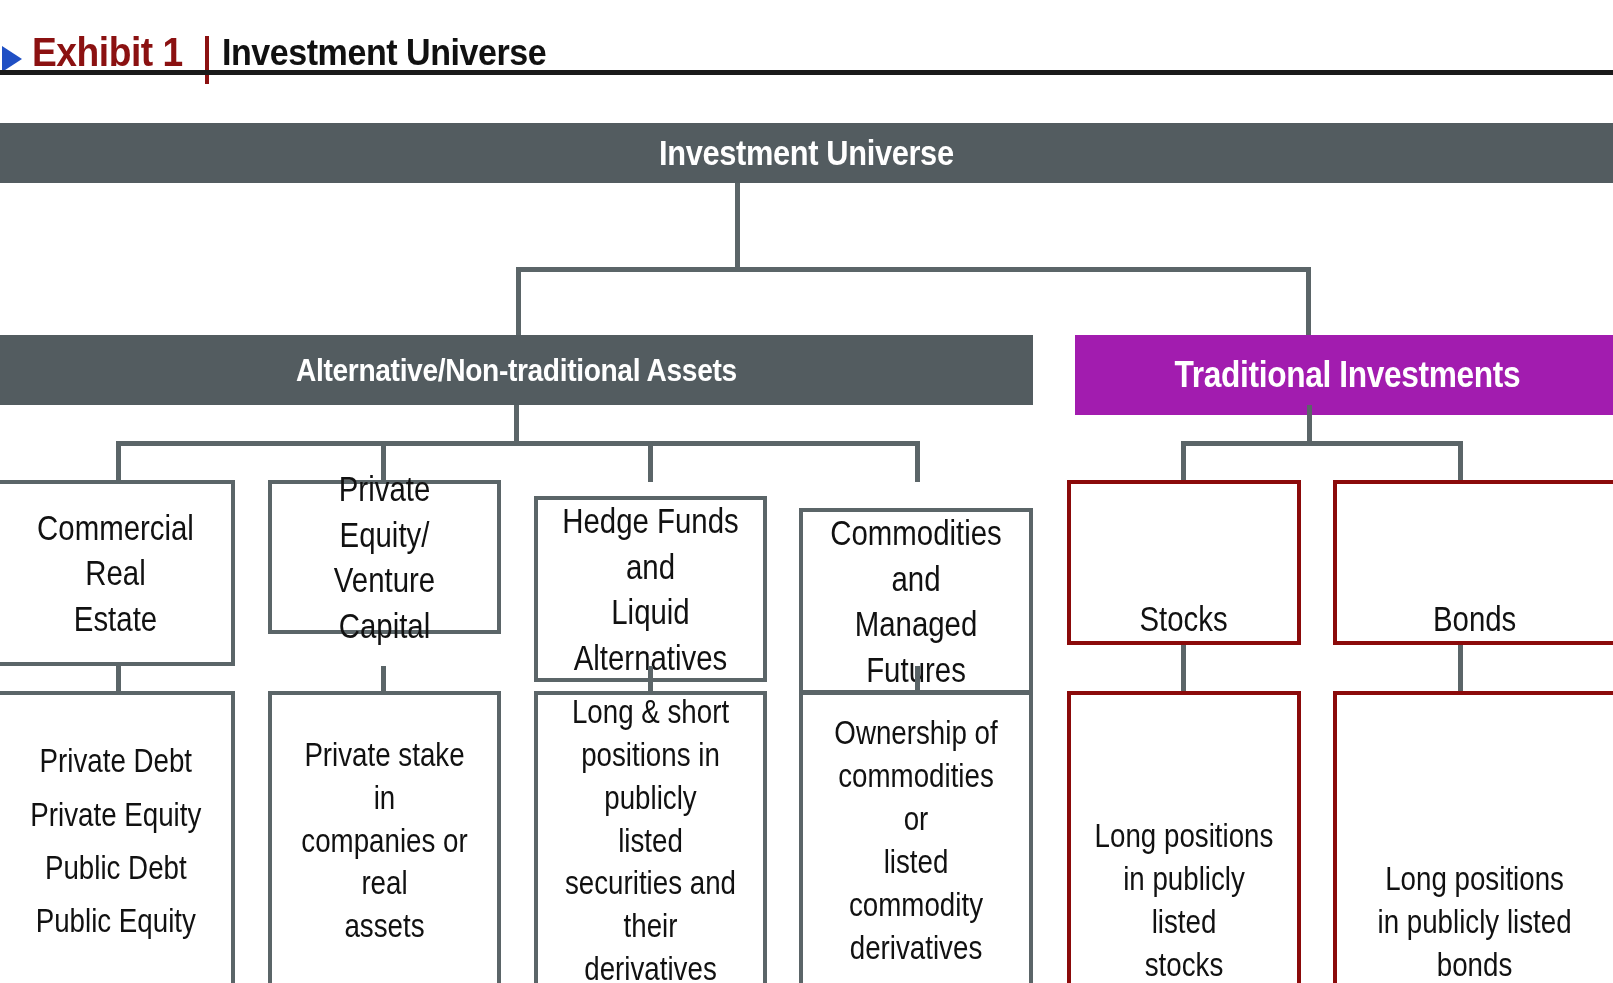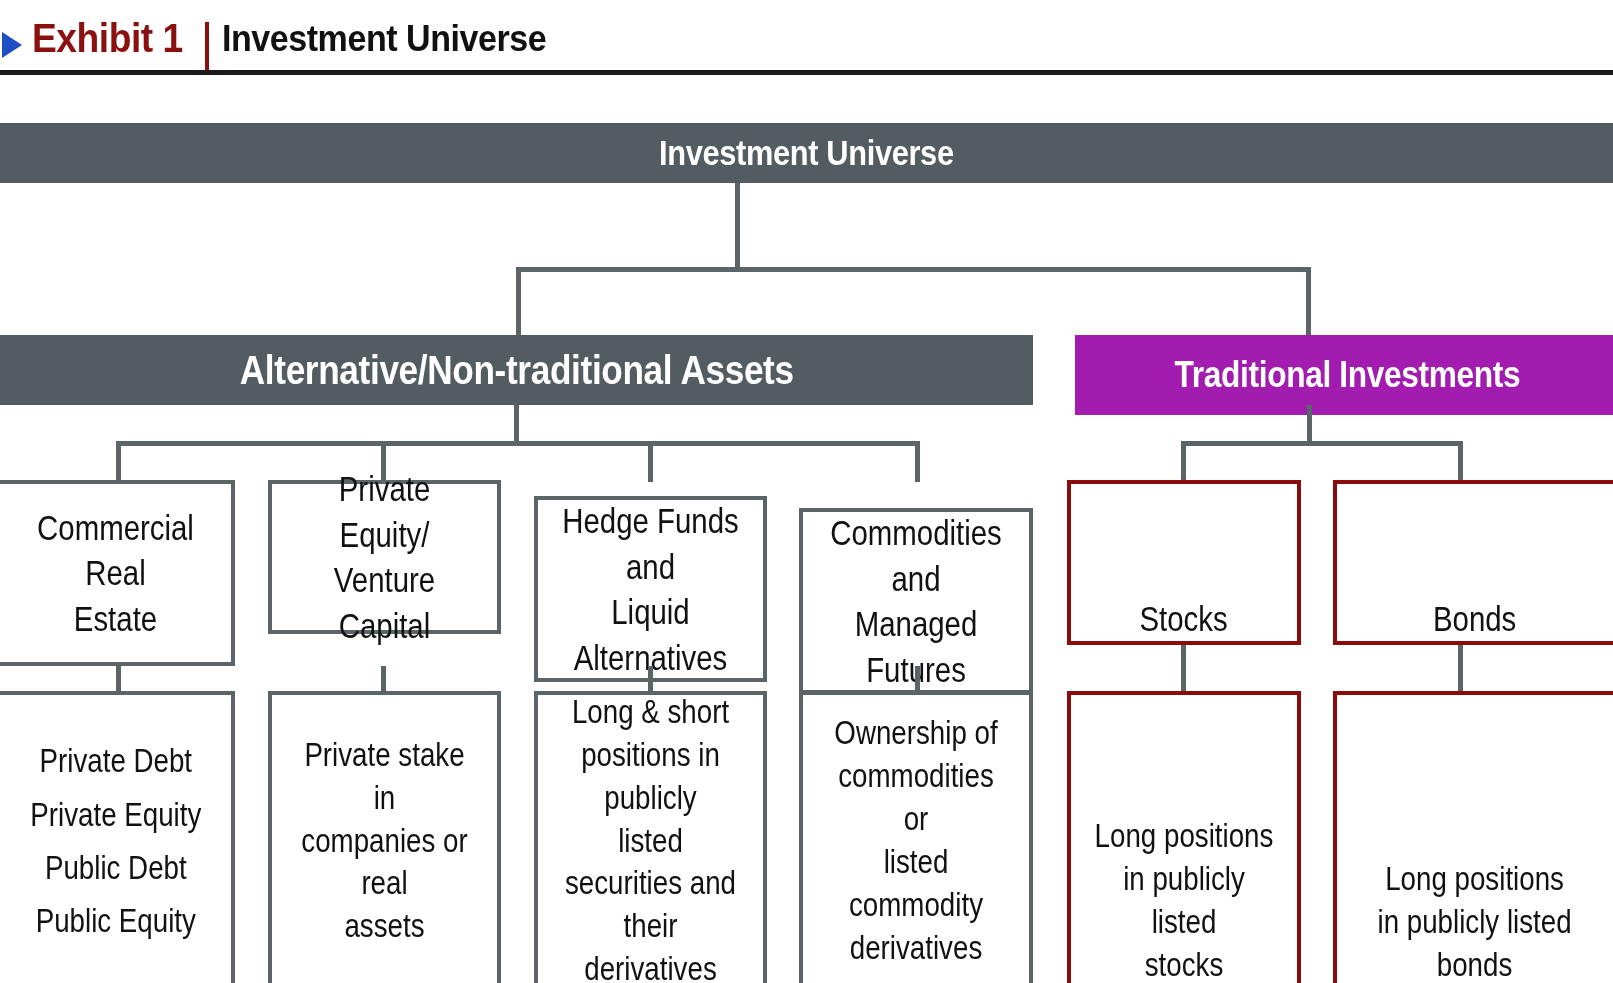--- a/index.html
+++ b/index.html
@@ -6,21 +6,21 @@
   body{
     width:1613px;height:983px;
     background:#ffffff;
     font-family:"Liberation Sans", sans-serif;
     overflow:hidden;
     position:relative;
   }
 
   
   #exhibit-header{
-    position:absolute;left:0;top:18px;width:1613px;height:56px;
+    position:absolute;left:0;top:32px;width:1613px;height:56px;
   }
   #exhibit-marker{
     position:absolute;left:2px;top:14px;
     width:0;height:0;
     border-top:13px solid transparent;
     border-bottom:13px solid transparent;
     border-left:20px solid #1f4fc4;
   }
   #exhibit-label{
     position:absolute;left:32px;top:-2px;
@@ -52,21 +52,21 @@
     letter-spacing:-0.4px;
   }
   .bar span{transform:scaleX(0.88);transform-origin:center;white-space:nowrap;}
 
   #bar-root{
     left:0;top:123px;width:1613px;height:60px;
     background:#535c60;font-size:35px;
   }
   #bar-alternative{
     left:0;top:335px;width:1033px;height:70px;
-    background:#535c60;font-size:40px;
+    background:#535c60;font-size:32px;
   }
   #bar-traditional{
     left:1068px;top:335px;width:545px;height:80px;
     background:#a21caf;font-size:36px;margin-left:7px;
   }
 
   
   .line{position:absolute;background:#5b6568;}
 
   

